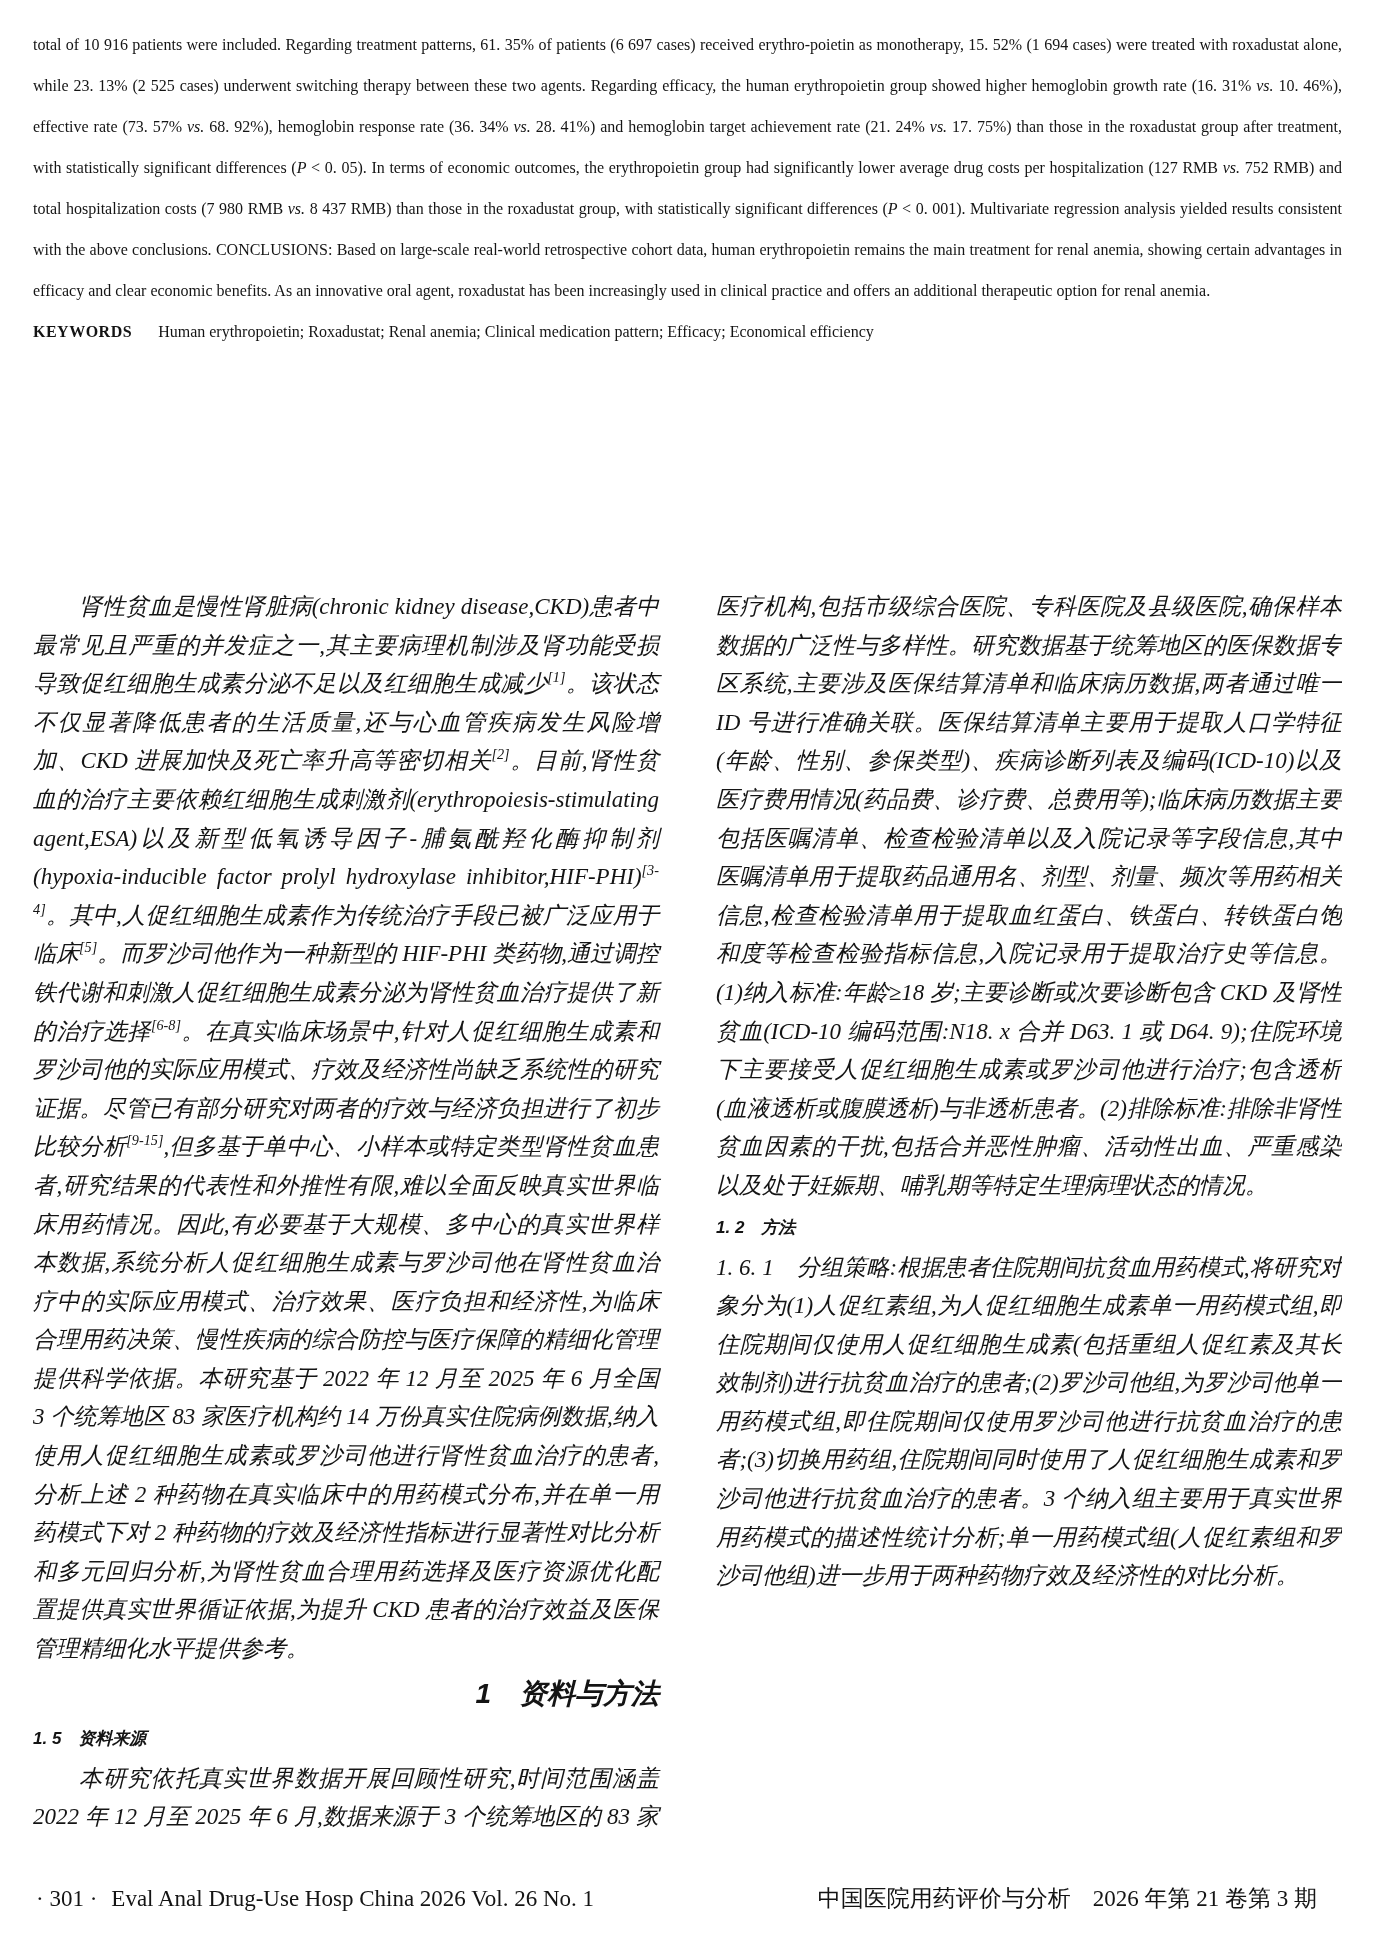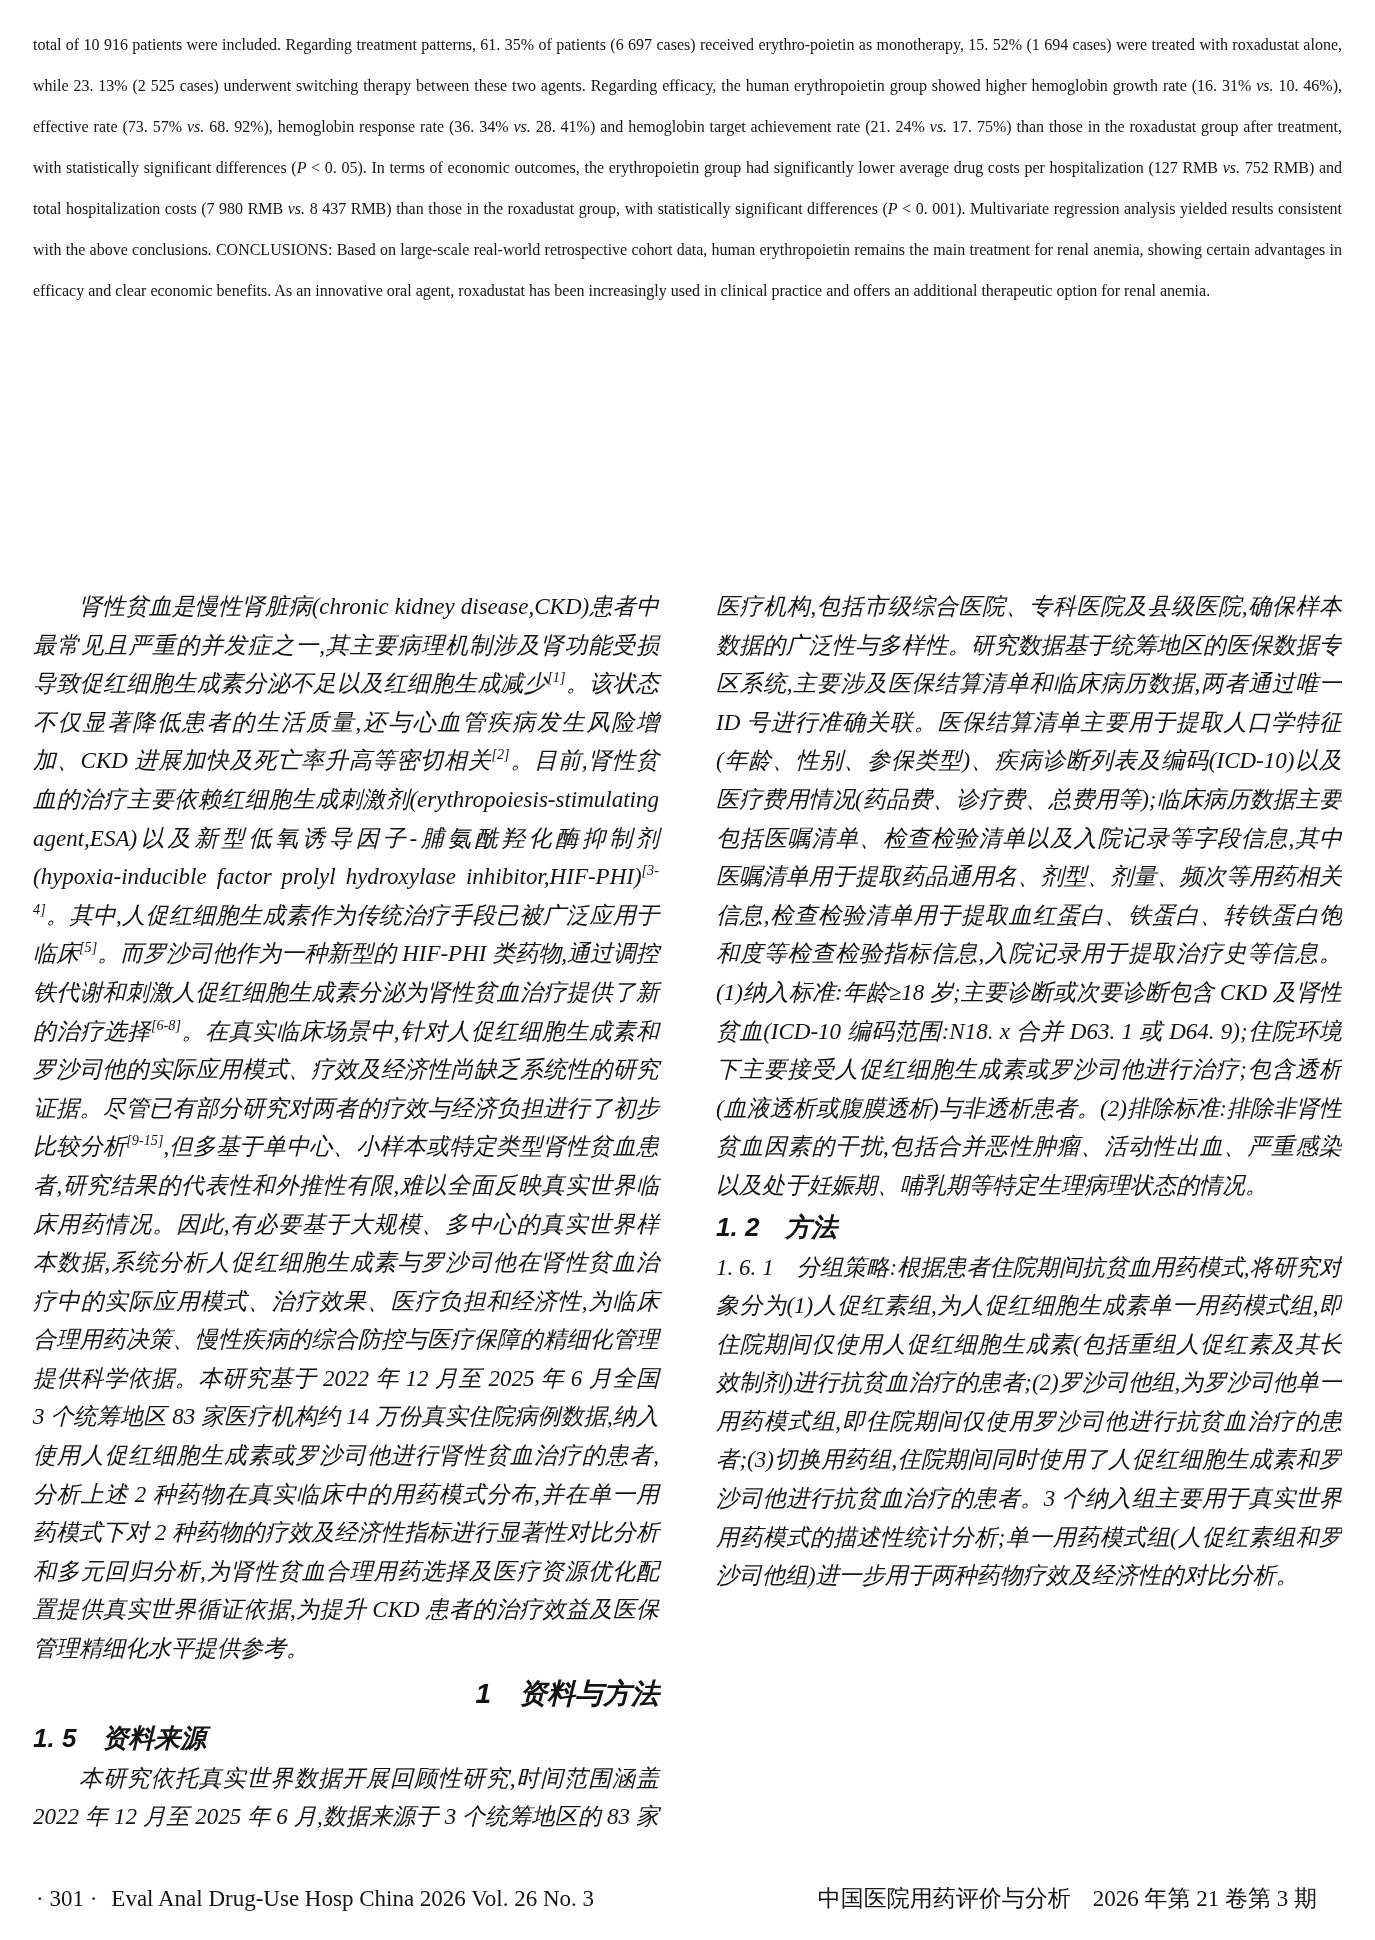--- a/index.html
+++ b/index.html
@@ -34,21 +34,21 @@
   p.indent{text-indent:2em;}
   p.noindent{text-indent:0;}
   h2.sec{
     font-family:"Liberation Sans", sans-serif;
     font-weight:bold;font-size:28px;
     margin:3px 0 2px 0;line-height:44px;text-indent:0;
     text-align:right;
   }
   h3.subsec{
     font-family:"Liberation Sans", sans-serif;
-    font-weight:bold;font-size:26px;
+    font-weight:bold;font-size:17px;
     margin:1px 0;line-height:41px;text-indent:0;
     text-align:left;
   }
   sup{font-size:0.62em;line-height:0;}
   i{font-style:italic;}
   
   .footer{
     position:absolute;left:36px;right:36px;top:1884px;
     display:flex;justify-content:space-between;align-items:baseline;
     font-size:23px;line-height:30px;
@@ -56,29 +56,30 @@
   .footer .left span{margin-right:14px;}
   .footer .right span{margin-right:22px;}
 </style>
 </head>
 <body>
 
 <div class="page">
 
   <div class="abstract">
     <p><span>total of 10 916 patients were included. Regarding treatment patterns, 61. 35% of patients (6 697 cases) received erythro-poietin as monotherapy, 15. 52% (1 694 cases) were treated with roxadustat alone, while 23. 13% (2 525 cases) underwent switching therapy between these two agents. Regarding efficacy, the human erythropoietin group showed higher hemoglobin growth rate (16. 31% </span><i>vs.</i><span> 10. 46%), effective rate (73. 57% </span><i>vs.</i><span> 68. 92%), hemoglobin response rate (36. 34% </span><i>vs.</i><span> 28. 41%) and hemoglobin target achievement rate (21. 24% </span><i>vs.</i><span> 17. 75%) than those in the roxadustat group after treatment, with statistically significant differences (</span><i>P</i><span> &lt; 0. 05). In terms of economic outcomes, the erythropoietin group had significantly lower average drug costs per hospitalization (127 RMB </span><i>vs.</i><span> 752 RMB) and total hospitalization costs (7 980 RMB </span><i>vs.</i><span> 8 437 RMB) than those in the roxadustat group, with statistically significant differences (</span><i>P</i><span> &lt; 0. 001). Multivariate regression analysis yielded results consistent with the above conclusions. CONCLUSIONS: Based on large-scale real-world retrospective cohort data, human erythropoietin remains the main treatment for renal anemia, showing certain advantages in efficacy and clear economic benefits. As an innovative oral agent, roxadustat has been increasingly used in clinical practice and offers an additional therapeutic option for renal anemia.</span></p>
+    <p><span class="kw-label">KEYWORDS</span><span>Human erythropoietin; Roxadustat; Renal anemia; Clinical medication pattern; Efficacy; Economical efficiency</span></p>
   </div>
 
   <div class="columns">
     <p class="indent"><span>肾性贫血是慢性肾脏病(chronic kidney disease,CKD)患者中最常见且严重的并发症之一,其主要病理机制涉及肾功能受损导致促红细胞生成素分泌不足以及红细胞生成减少</span><sup>[1]</sup><span>。该状态不仅显著降低患者的生活质量,还与心血管疾病发生风险增加、CKD 进展加快及死亡率升高等密切相关</span><sup>[2]</sup><span>。目前,肾性贫血的治疗主要依赖红细胞生成刺激剂(erythropoiesis-stimulating agent,ESA)以及新型低氧诱导因子-脯氨酰羟化酶抑制剂(hypoxia-inducible factor prolyl hydroxylase inhibitor,HIF-PHI)</span><sup>[3-4]</sup><span>。其中,人促红细胞生成素作为传统治疗手段已被广泛应用于临床</span><sup>[5]</sup><span>。而罗沙司他作为一种新型的 HIF-PHI 类药物,通过调控铁代谢和刺激人促红细胞生成素分泌为肾性贫血治疗提供了新的治疗选择</span><sup>[6-8]</sup><span>。在真实临床场景中,针对人促红细胞生成素和罗沙司他的实际应用模式、疗效及经济性尚缺乏系统性的研究证据。尽管已有部分研究对两者的疗效与经济负担进行了初步比较分析</span><sup>[9-15]</sup><span>,但多基于单中心、小样本或特定类型肾性贫血患者,研究结果的代表性和外推性有限,难以全面反映真实世界临床用药情况。因此,有必要基于大规模、多中心的真实世界样本数据,系统分析人促红细胞生成素与罗沙司他在肾性贫血治疗中的实际应用模式、治疗效果、医疗负担和经济性,为临床合理用药决策、慢性疾病的综合防控与医疗保障的精细化管理提供科学依据。本研究基于 2022 年 12 月至 2025 年 6 月全国 3 个统筹地区 83 家医疗机构约 14 万份真实住院病例数据,纳入使用人促红细胞生成素或罗沙司他进行肾性贫血治疗的患者,分析上述 2 种药物在真实临床中的用药模式分布,并在单一用药模式下对 2 种药物的疗效及经济性指标进行显著性对比分析和多元回归分析,为肾性贫血合理用药选择及医疗资源优化配置提供真实世界循证依据,为提升 CKD 患者的治疗效益及医保管理精细化水平提供参考。</span></p>
     <h2 class="sec">1　资料与方法</h2>
     <h3 class="subsec">1. 5　资料来源</h3>
     <p class="indent">本研究依托真实世界数据开展回顾性研究,时间范围涵盖 2022 年 12 月至 2025 年 6 月,数据来源于 3 个统筹地区的 83 家医疗机构,包括市级综合医院、专科医院及县级医院,确保样本数据的广泛性与多样性。研究数据基于统筹地区的医保数据专区系统,主要涉及医保结算清单和临床病历数据,两者通过唯一 ID 号进行准确关联。医保结算清单主要用于提取人口学特征(年龄、性别、参保类型)、疾病诊断列表及编码(ICD-10)以及医疗费用情况(药品费、诊疗费、总费用等);临床病历数据主要包括医嘱清单、检查检验清单以及入院记录等字段信息,其中医嘱清单用于提取药品通用名、剂型、剂量、频次等用药相关信息,检查检验清单用于提取血红蛋白、铁蛋白、转铁蛋白饱和度等检查检验指标信息,入院记录用于提取治疗史等信息。(1)纳入标准:年龄≥18 岁;主要诊断或次要诊断包含 CKD 及肾性贫血(ICD-10 编码范围:N18. x 合并 D63. 1 或 D64. 9);住院环境下主要接受人促红细胞生成素或罗沙司他进行治疗;包含透析(血液透析或腹膜透析)与非透析患者。(2)排除标准:排除非肾性贫血因素的干扰,包括合并恶性肿瘤、活动性出血、严重感染以及处于妊娠期、哺乳期等特定生理病理状态的情况。</p>
     <h3 class="subsec">1. 2　方法</h3>
     <p class="noindent">1. 6. 1　分组策略:根据患者住院期间抗贫血用药模式,将研究对象分为(1)人促红素组,为人促红细胞生成素单一用药模式组,即住院期间仅使用人促红细胞生成素(包括重组人促红素及其长效制剂)进行抗贫血治疗的患者;(2)罗沙司他组,为罗沙司他单一用药模式组,即住院期间仅使用罗沙司他进行抗贫血治疗的患者;(3)切换用药组,住院期间同时使用了人促红细胞生成素和罗沙司他进行抗贫血治疗的患者。3 个纳入组主要用于真实世界用药模式的描述性统计分析;单一用药模式组(人促红素组和罗沙司他组)进一步用于两种药物疗效及经济性的对比分析。</p>
   </div>
 
   <div class="footer">
-    <div class="left"><span>· 301 ·</span><span>Eval Anal Drug-Use Hosp China 2026 Vol. 26 No. 3</span></div>
+    <div class="left"><span>· 301 ·</span><span>Eval Anal Drug-Use Hosp China 2026 Vol. 26 No. 1</span></div>
     <div class="right"><span>中国医院用药评价与分析</span><span>2026 年第 21 卷第 3 期</span></div>
   </div>
 
 </div>
 
 </body></html>

